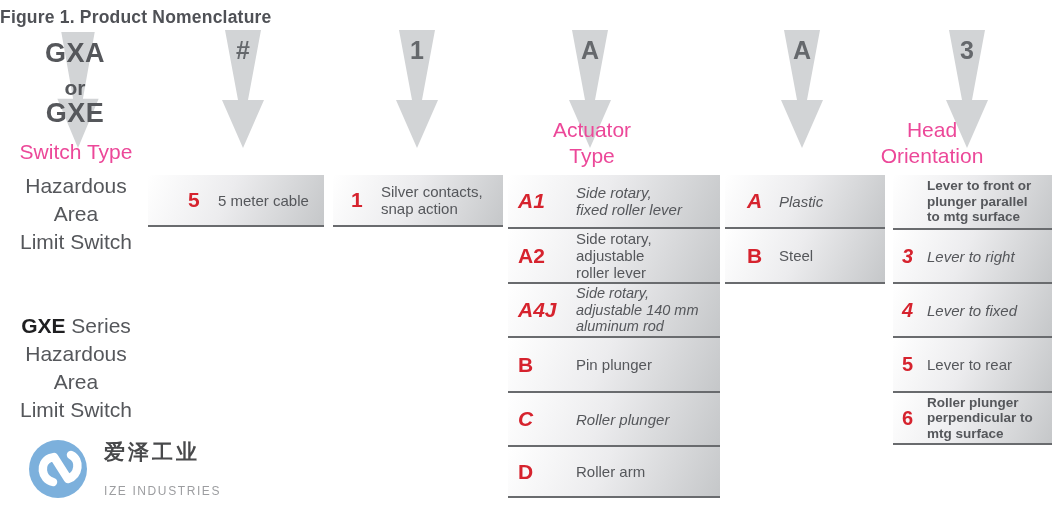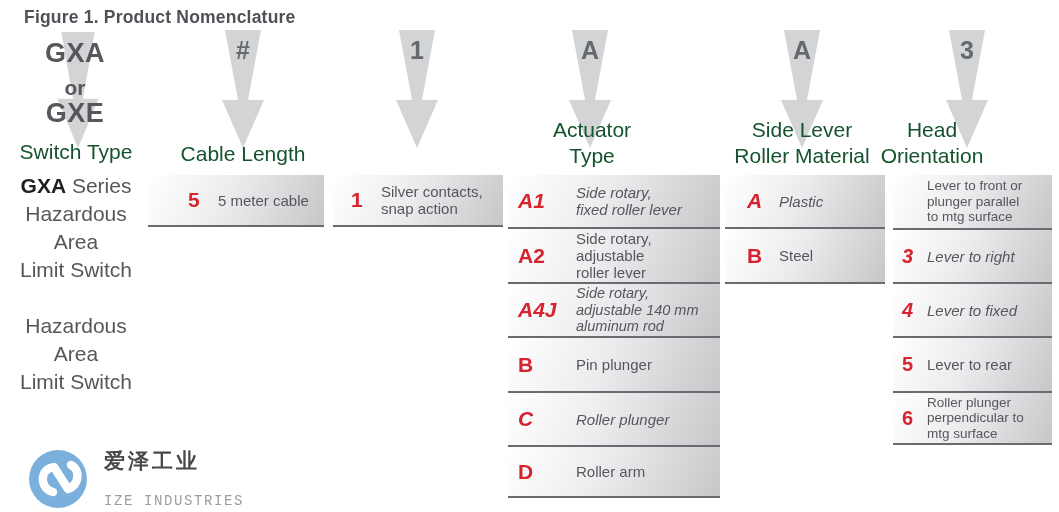--- a/index.html
+++ b/index.html
@@ -1,98 +1,97 @@
 <!DOCTYPE html>
 <html><head>
 <meta charset="utf-8">
 <style>
   * { margin:0; padding:0; box-sizing:border-box; }
   html,body { background:#ffffff; }
   body { font-family:"Liberation Sans","DejaVu Sans",sans-serif; }
   .stage { position:relative; width:1059px; height:512px; background:#fff; overflow:hidden; }
 
-  .title { position:absolute; left:24px; top:7px; font-size:17.5px; font-weight:bold; color:#4f5156; letter-spacing:.2px; }
+  .title { position:absolute; left:0; top:7px; font-size:17.5px; font-weight:bold; color:#4f5156; letter-spacing:.2px; }
 
   
   .arrow { position:absolute; top:30px; width:60px; height:120px; z-index:0; }
   .arrow polygon { fill:#d2d4d6; }
   .arrow-sym { position:absolute; top:36px; width:60px; text-align:center; font-size:25px; font-weight:bold; color:#65686c; z-index:2; }
 
   
-  .col-label { position:absolute; width:180px; text-align:center; font-size:21px; color:#14532d; white-space:pre-line; line-height:26px; z-index:2; }
+  .col-label { position:absolute; width:180px; text-align:center; font-size:21px; color:#ec4899; white-space:pre-line; line-height:26px; z-index:2; }
   .lbl-one { top:141px; }
   .lbl-two { top:117px; }
 
   
   .st-arrowtext { position:absolute; left:0; top:39px; width:150px; text-align:center; font-weight:bold; color:#55575b; z-index:2; }
   .st-arrowtext .big { font-size:27px; line-height:29px; letter-spacing:.5px; }
   .st-arrowtext .small { font-size:21px; line-height:23px;margin-top:8px; }
   .series-block { position:absolute; left:0; width:152px; text-align:center; font-size:21px; line-height:28px; color:#55575b; z-index:2; }
   .series-block b { color:#1f1f21; }
   .series-desc { white-space:pre-line;text-align:center; }
 
   
   .colblock { position:absolute; top:175px; }
   .cell { display:flex; align-items:center; width:100%;
           background:linear-gradient(115deg,#ffffff 0%,#ececee 45%,#c5c7c9 100%);
           border-bottom:2px solid #696b6e; }
   .code { font-weight:bold; color:#d6232e; font-size:21px; flex-shrink:0; }
   .desc { font-size:15px; line-height:17px; color:#55575b; white-space:pre-line; }
-  .desc.sm { font-size:13.5px; line-height:15.5px; }
+  .desc.sm { font-size:13.5px; line-height:15.5px;font-weight:bold; }
   .desc.md { font-size:14.5px; line-height:16.5px; }
 
   .c2 { left:148px; width:176px; } .c2 .cell { height:52px; padding-left:40px; } .c2 .code { width:30px; }
   .c3 { left:333px; width:170px; } .c3 .cell { height:52px; padding-left:18px; } .c3 .code { width:30px; }
   .c4 { left:508px; width:212px; } .c4 .cell { padding-left:10px; } .c4 .code { width:58px; }
   .c5 { left:725px; width:160px; } .c5 .cell { padding-left:22px; } .c5 .code { width:32px; }
   .c6 { left:893px; width:159px; } .c6 .cell { padding-left:9px; } .c6 .code { width:25px; font-size:20px; }
 
   .h51{height:51px;} .h52{height:52px;} .h54{height:54px;font-style:italic;} .h55{height:55px;}
 
   
-  .logo { position:absolute; left:28px; top:449px; display:flex; align-items:center; z-index:2; }
+  .logo { position:absolute; left:28px; top:439px; display:flex; align-items:center; z-index:2; }
   .logo-mark { width:60px; height:60px; }
   .logo-text { margin-left:16px; }
   .logo-cn { font-size:21px; font-weight:bold; color:#48494b; letter-spacing:3px; line-height:24px; }
-  .logo-en { font-size:14px; color:#9c9da0; letter-spacing:1.6px; margin-top:20px;font-family:Liberation Mono, monospace; }
+  .logo-en { font-size:12px; color:#9c9da0; letter-spacing:1.6px; margin-top:20px; }
 </style>
 </head>
 <body>
 
 <div class="stage">
 
   <div class="title">Figure 1. Product Nomenclature</div>
 
   <svg class="arrow" style="left:37px; top:32px; width:82px; height:118px;" viewBox="0 0 60 120" aria-hidden="true">
     <polygon points="13,0 47,0 35,68 51,68 30,118 9,68 25,68"></polygon>
   </svg>
   <div class="st-arrowtext">
     <div class="big">GXA</div>
     <div class="small">or</div>
     <div class="big">GXE</div>
   </div>
   <div class="col-label lbl-one" style="left:-8px; top:139px; width:168px;">Switch Type</div>
 
   <div class="series-block" style="top:172px;">
-    <div><b>GXA</b><span> Series</span></div>
     <div class="series-desc">Hazardous
 Area
 Limit Switch</div>
   </div>
   <div class="series-block" style="top:312px;">
+    <div><b>GXE</b><span> Series</span></div>
     <div class="series-desc">Hazardous
 Area
 Limit Switch</div>
   </div>
 
   <svg class="arrow" style="left:213px;" viewBox="0 0 60 120" aria-hidden="true">
     <polygon points="12,0 48,0 35,70 51,70 30,118 9,70 25,70"></polygon>
   </svg>
   <div class="arrow-sym" style="left:213px;">#</div>
-  <div class="col-label lbl-one" style="left:153px;">Cable Length</div>
   <div class="colblock c2">
     <div class="cell">
       <span class="code">5</span>
       <div class="desc">5 meter cable</div>
     </div>
   </div>
 
   <svg class="arrow" style="left:387px;" viewBox="0 0 60 120" aria-hidden="true">
     <polygon points="12,0 48,0 35,70 51,70 30,118 9,70 25,70"></polygon>
   </svg>
@@ -140,22 +139,20 @@
     <div class="cell h51">
       <span class="code">D</span>
       <div class="desc">Roller arm</div>
     </div>
   </div>
 
   <svg class="arrow" style="left:772px;" viewBox="0 0 60 120" aria-hidden="true">
     <polygon points="12,0 48,0 35,70 51,70 30,118 9,70 25,70"></polygon>
   </svg>
   <div class="arrow-sym" style="left:772px;">A</div>
-  <div class="col-label lbl-two" style="left:712px;">Side Lever
-Roller Material</div>
   <div class="colblock c5">
     <div class="cell h54">
       <span class="code">A</span>
       <div class="desc">Plastic</div>
     </div>
     <div class="cell h55">
       <span class="code">B</span>
       <div class="desc">Steel</div>
     </div>
   </div>

